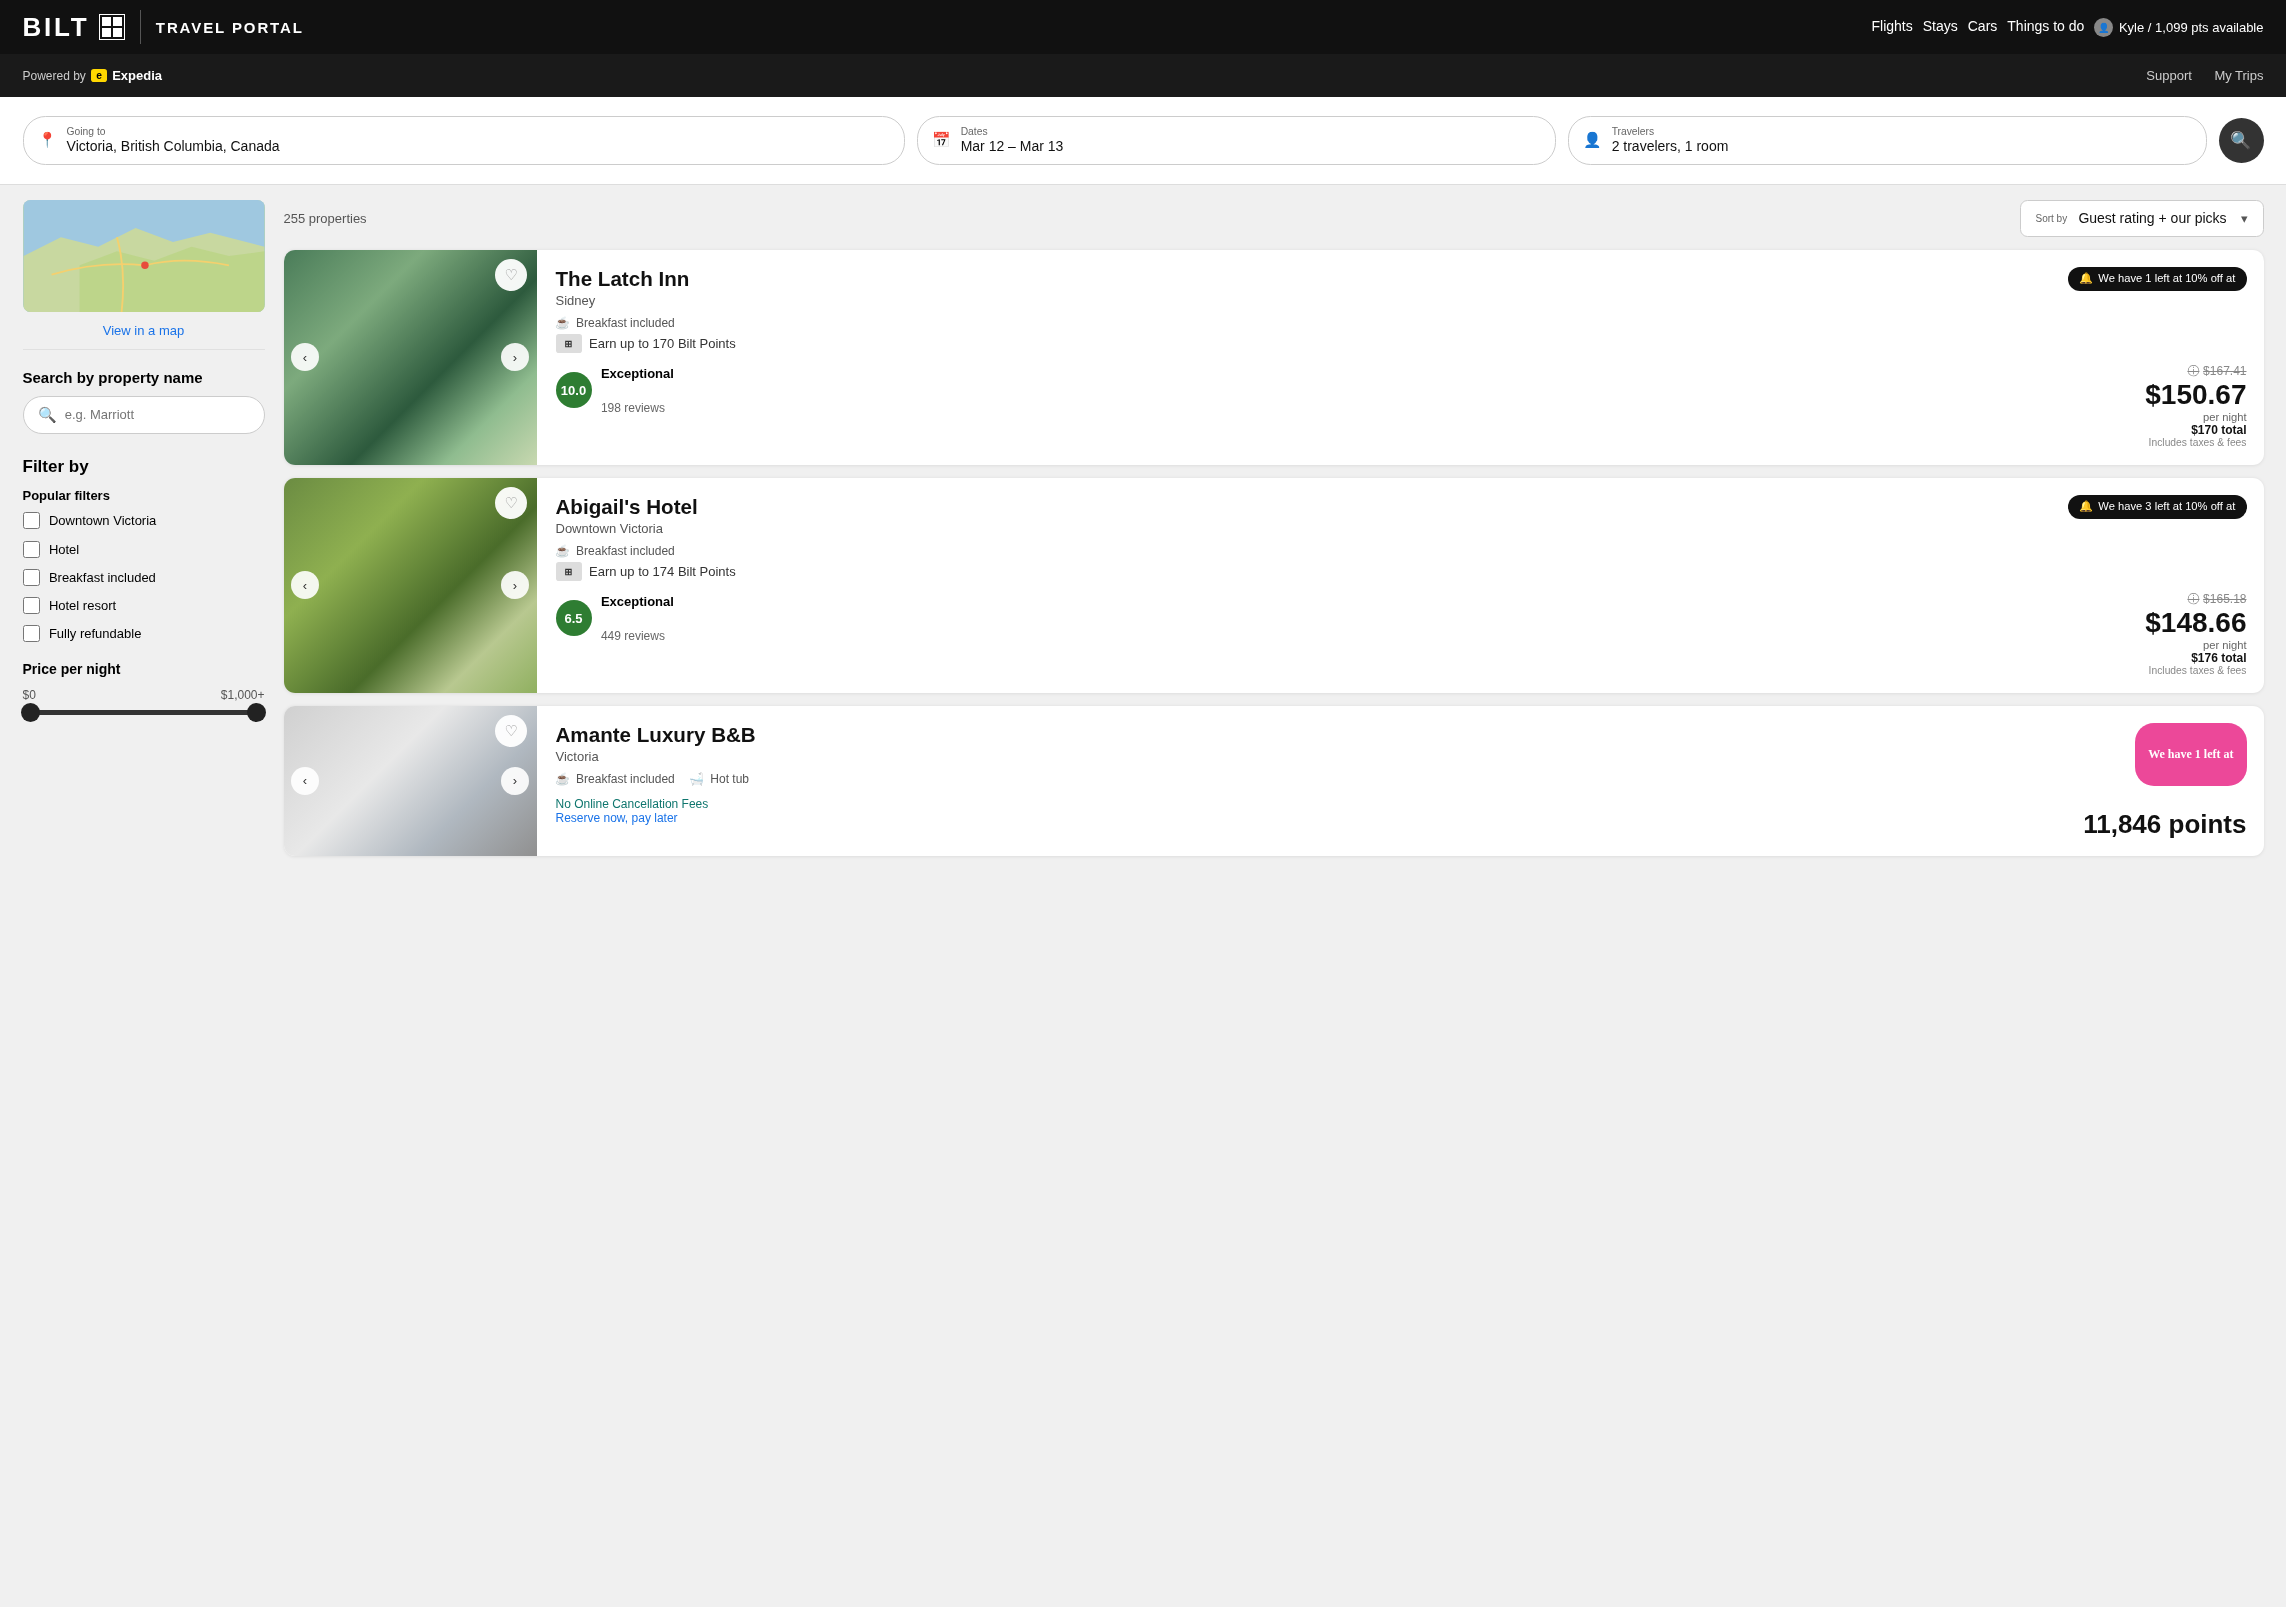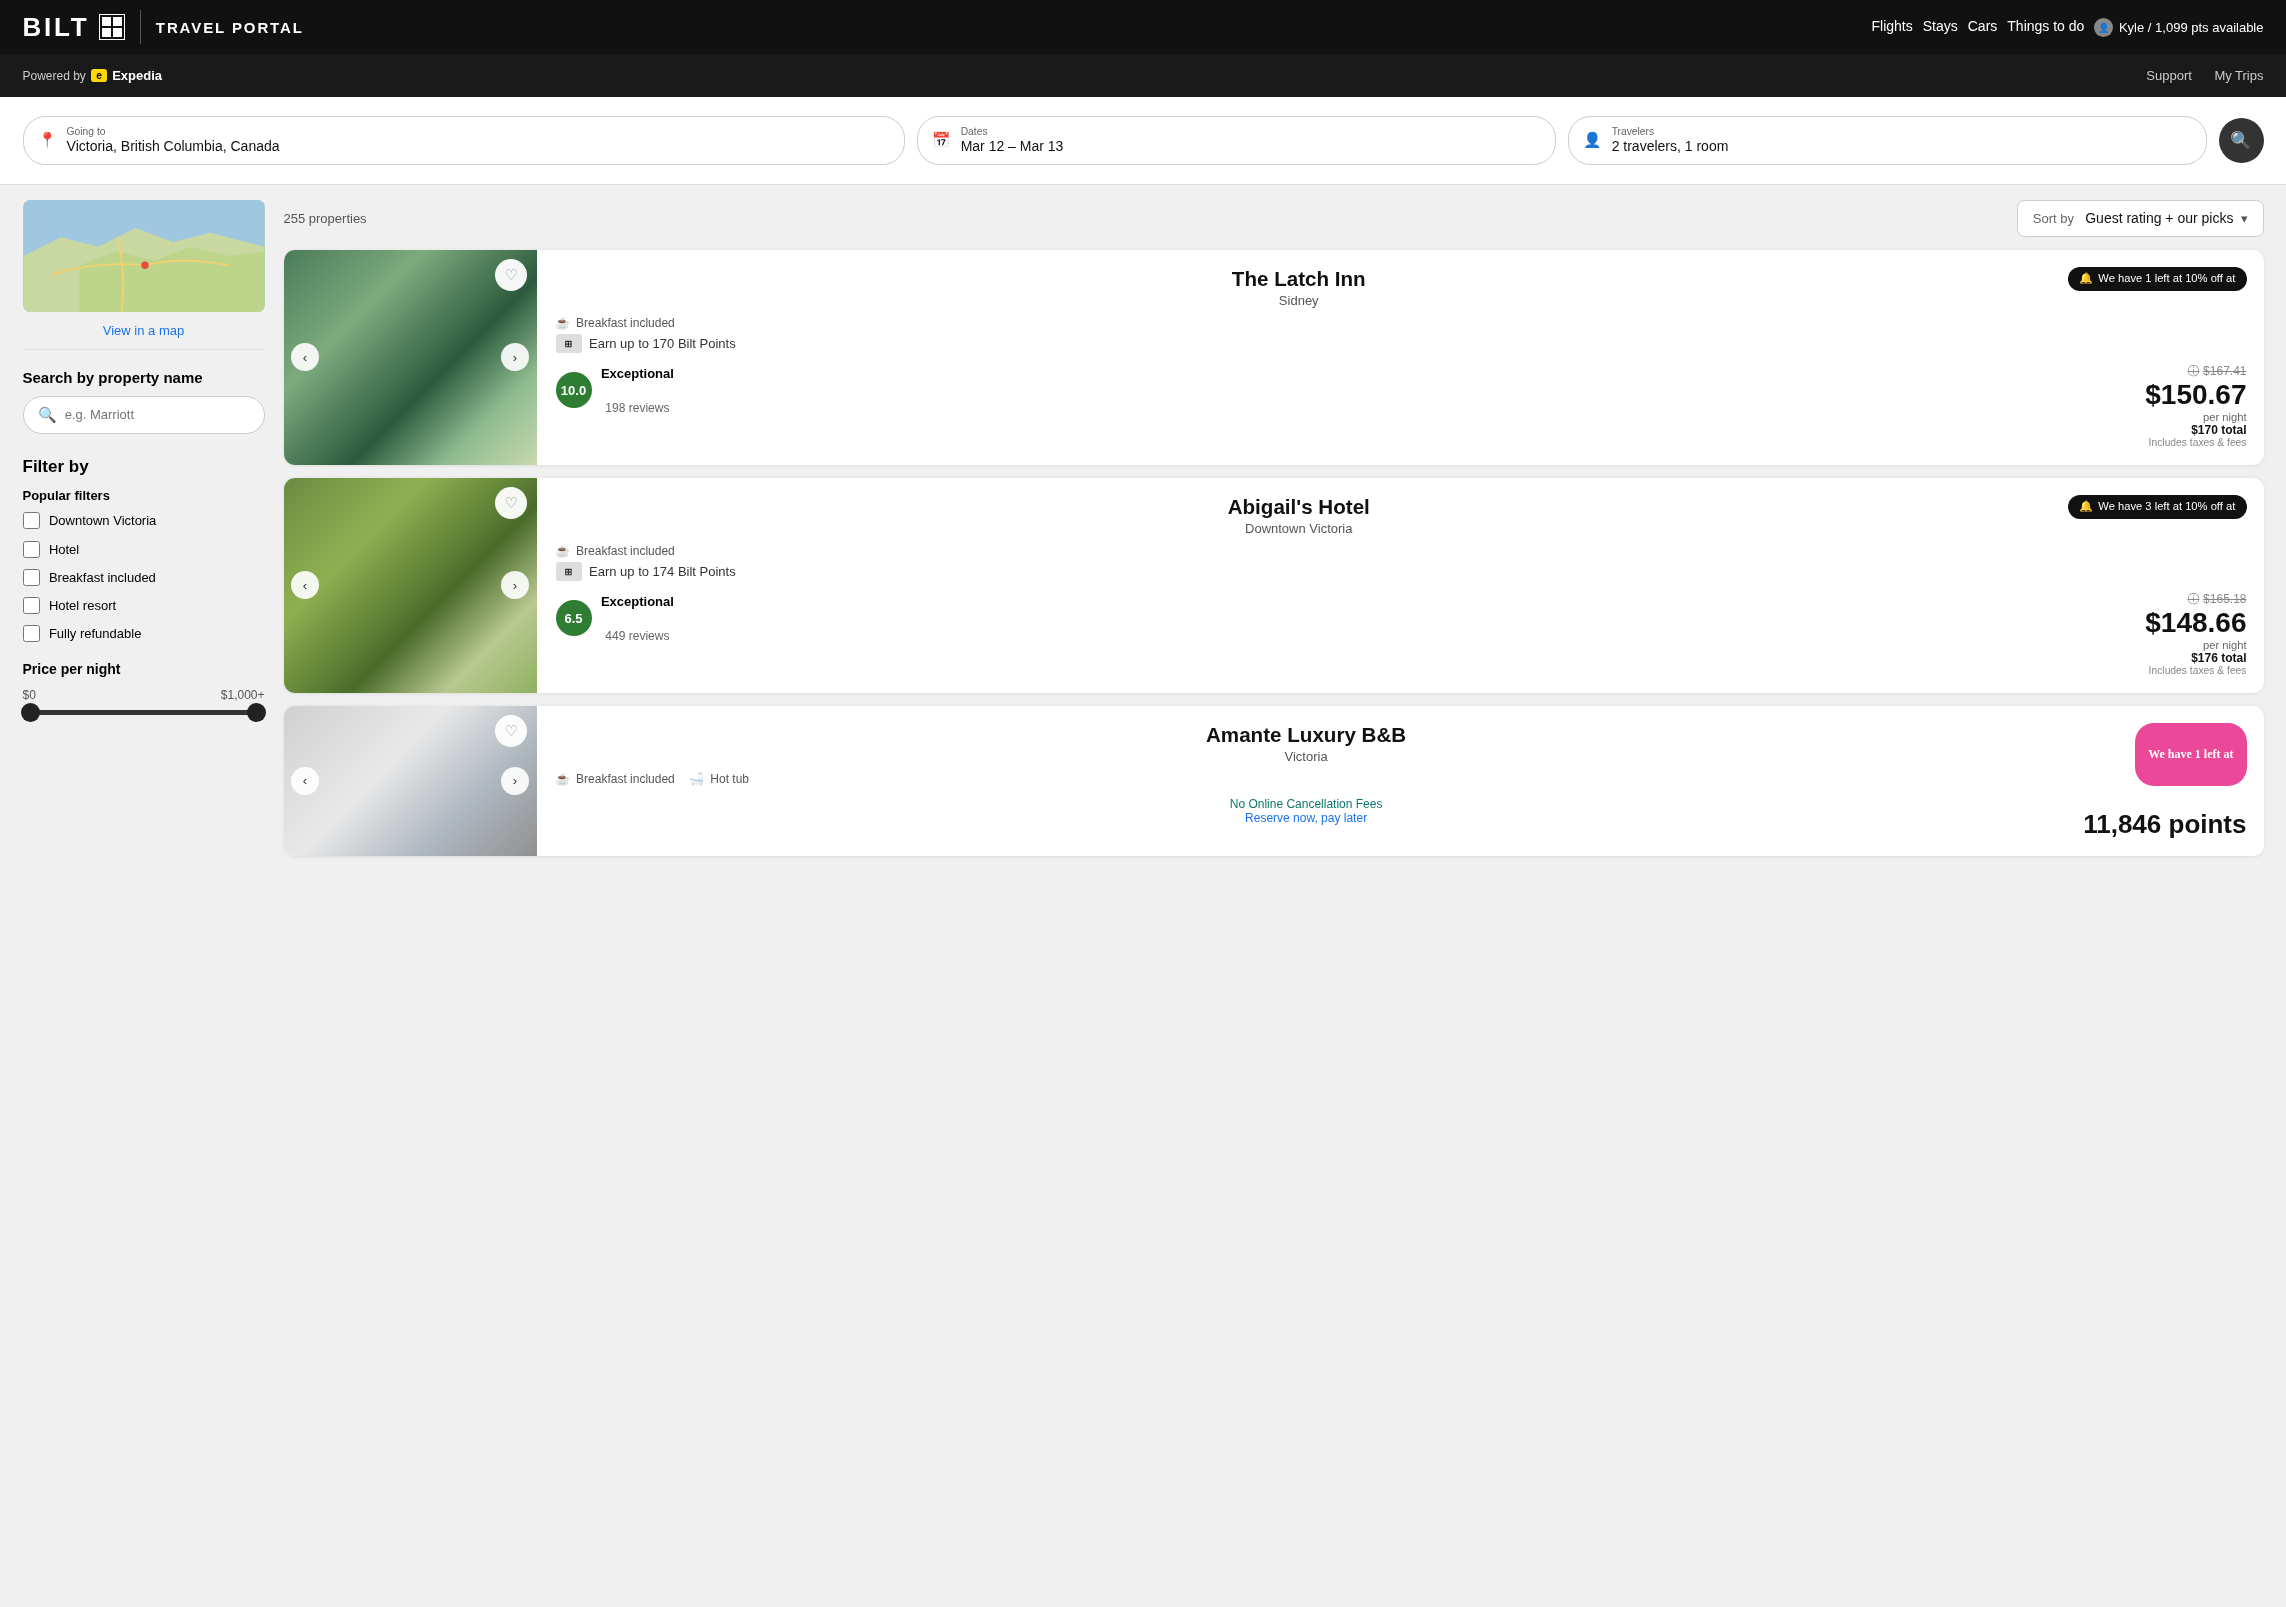--- a/index.html
+++ b/index.html
@@ -202,21 +202,21 @@
       border: 0.9px solid #ccc;
       border-radius: 7.5px;
       padding: 9.4px 15px;
       display: flex;
       align-items: center;
       gap: 7.5px;
       background: #fff;
       cursor: pointer;
       min-width: 244px;
     }
-    .sort-label { font-size: 13px; color: #666; margin-right: 3.7px; }
+    .sort-label { font-size: 10px; color: #666; margin-right: 3.7px; }
     .sort-value { font-size: 14px; font-weight: 500; color: #111; flex: 1; }
     .sort-chevron { color: #555; font-size: 13px; }
 
     
     .hotel-card {
       background: #fff;
       border-radius: 11.2px;
       display: flex;
       overflow: hidden;
       margin-bottom: 13px;
@@ -268,21 +268,20 @@
       display: flex;
       align-items: center;
       justify-content: center;
       font-size: 15px;
       color: #999;
     }
 
     .hotel-info {
       flex: 1;
       padding: 17px 19px;
-      text-align: center;
     }
     .hotel-name { font-size: 20.6px; font-weight: 700; color: #111; margin-bottom: 2.8px; }
     .hotel-location { font-size: 13px; color: #555; margin-bottom: 7.5px; }
     .hotel-amenity {
       display: flex;
       align-items: center;
       gap: 5.6px;
       font-size: 12px;
       color: #555;
       margin-bottom: 3.7px;

